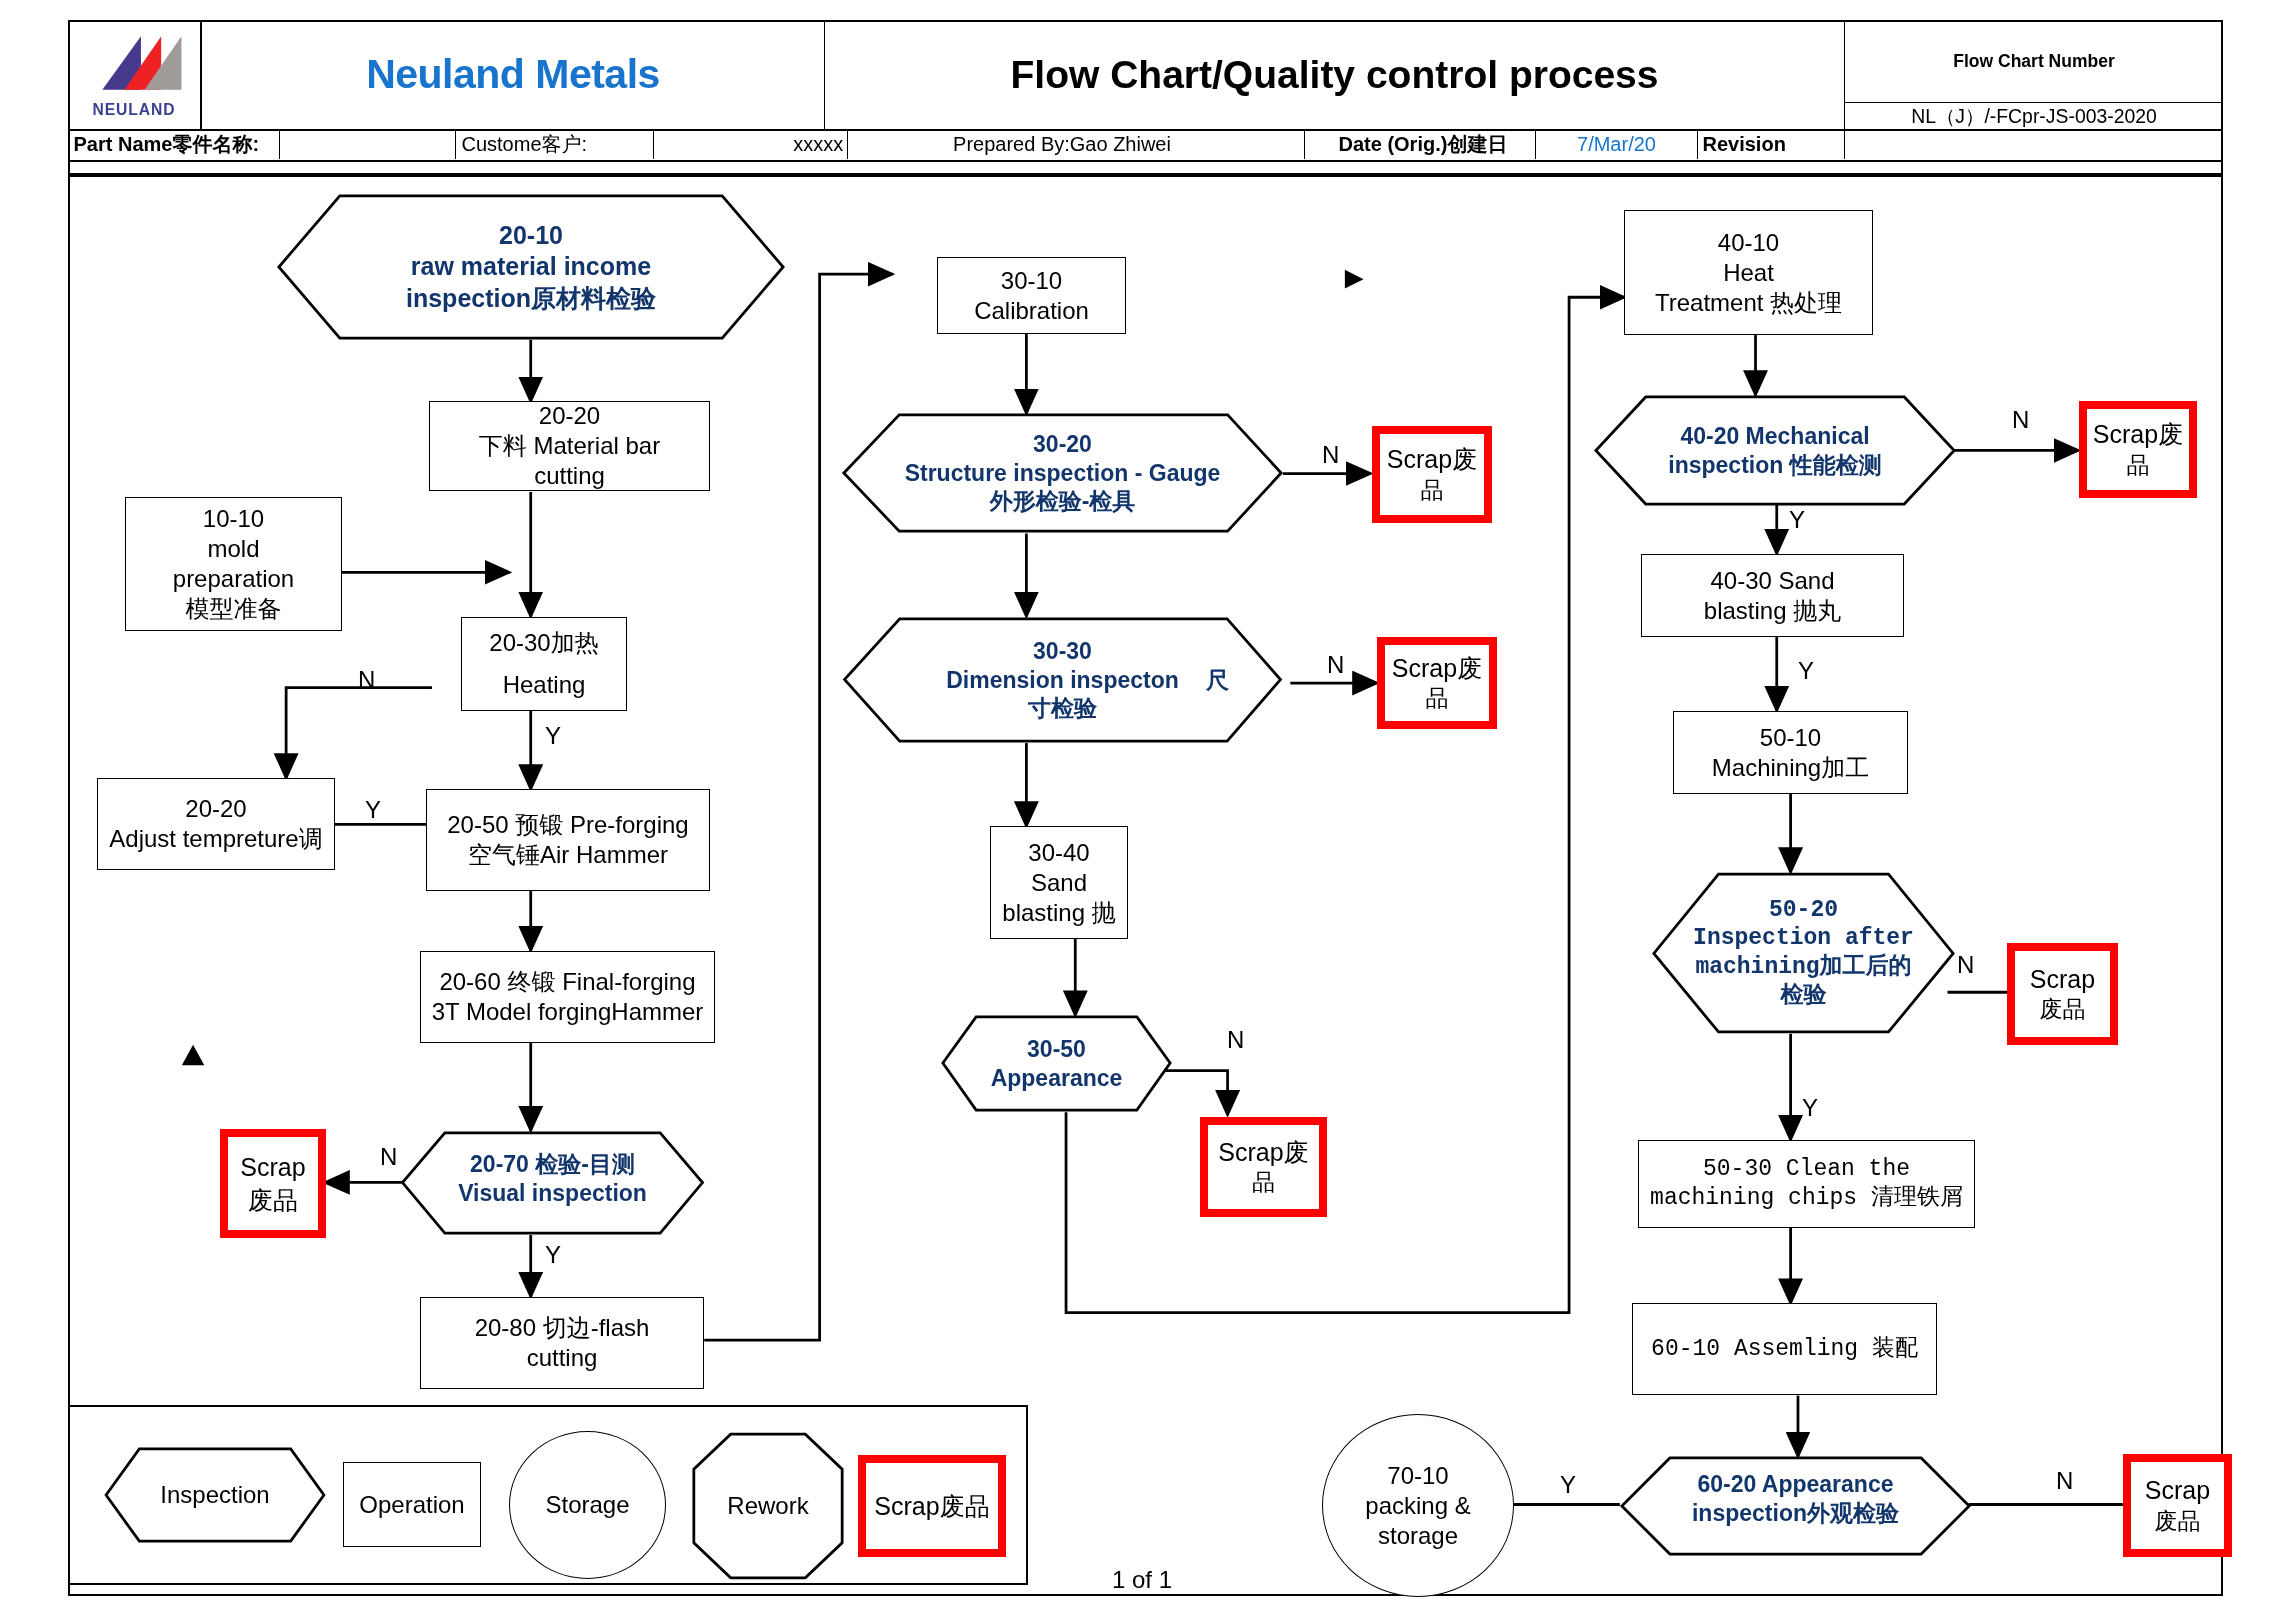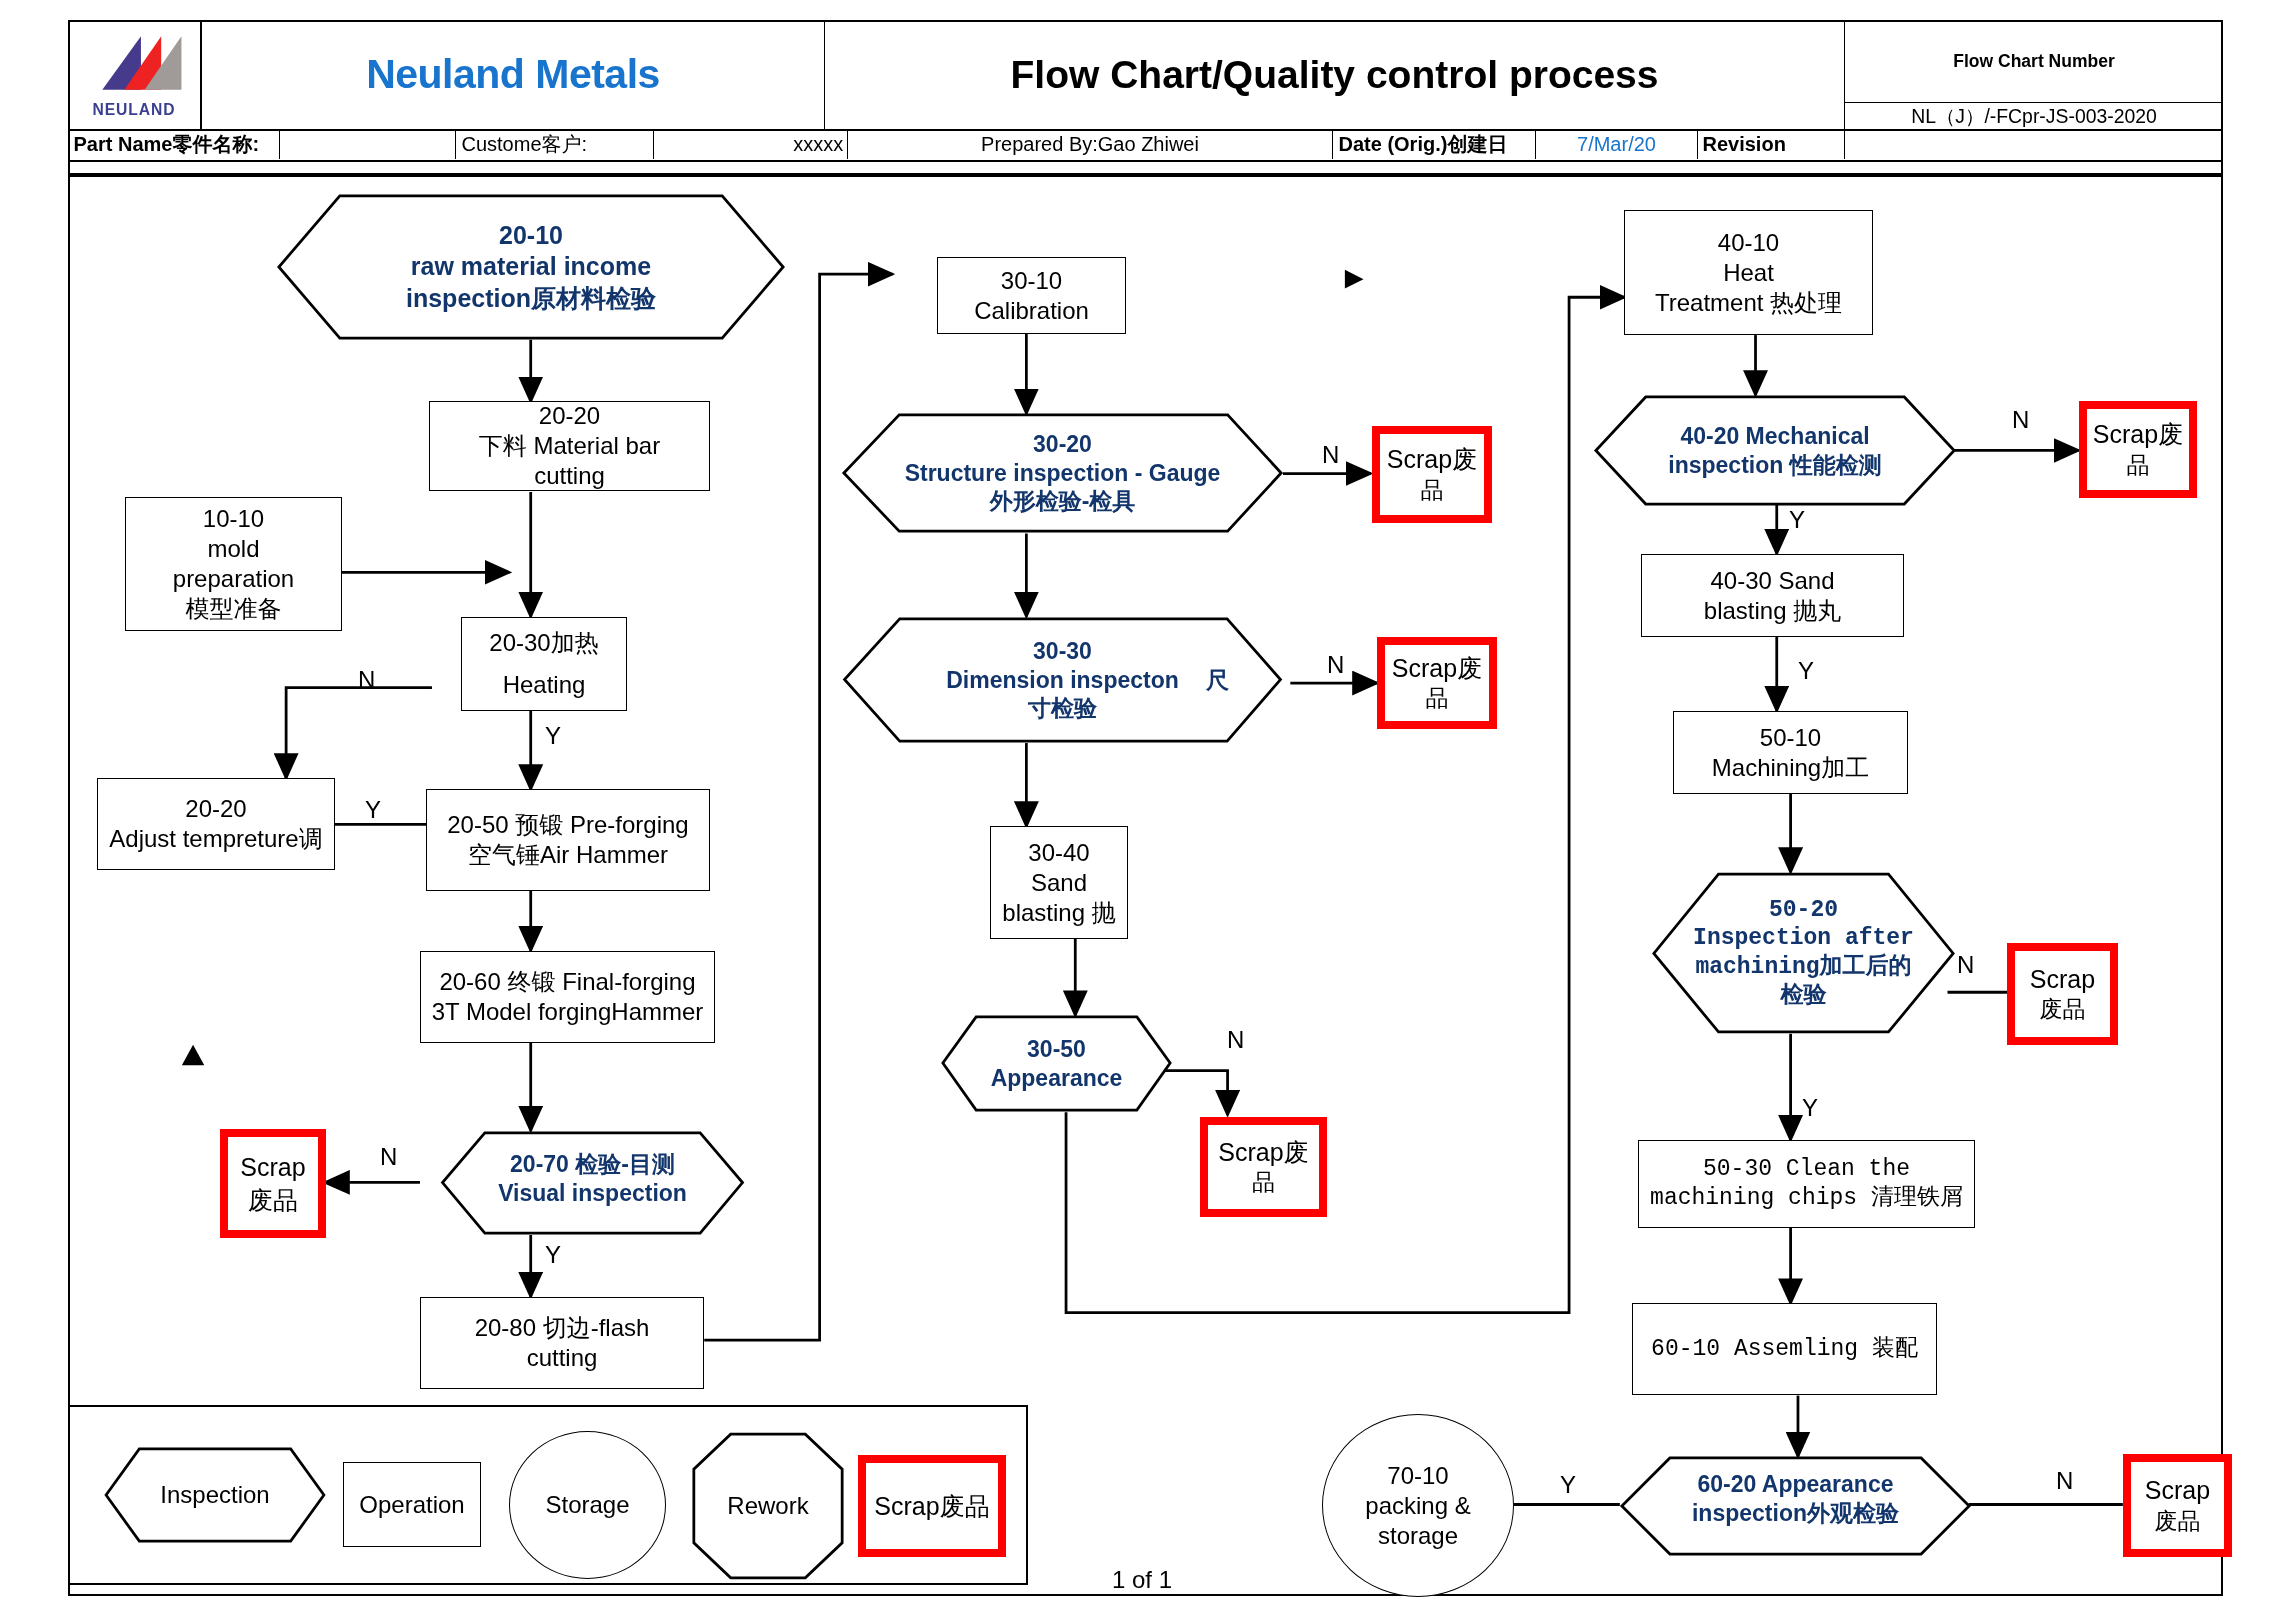--- a/index.html
+++ b/index.html
@@ -100,21 +100,21 @@
   </div>
   <div class="row2" style="left:281px;width:175px;">
     <span></span>
   </div>
   <div class="row2" style="left:456px;width:198px;padding-left:5.5px;">
     <span>Custome客户:</span>
   </div>
   <div class="row2" style="left:654px;width:194px;justify-content:flex-end;padding-right:3.7px;">
     <span>xxxxx</span>
   </div>
-  <div class="row2" style="left:848px;width:485px;justify-content:center;">
+  <div class="row2" style="left:820px;width:485px;justify-content:center;">
     <span>Prepared By:Gao Zhiwei</span>
   </div>
   <div class="row2" style="left:1333px;width:203px;padding-left:5.5px;">
     <span class="b">Date (Orig.)创建日</span>
   </div>
   <div class="row2" style="left:1536px;width:162px;justify-content:center;">
     <span style="color:#1874cd;">7/Mar/20</span>
   </div>
   <div class="row2" style="left:1697px;width:148px;padding-left:5.5px;">
     <span class="b">Revision</span>
@@ -241,21 +241,21 @@
     </div>
   </div>
 
   <div class="node rect txt" style="left:420px;top:951px;width:295px;height:92px;">
     <div>
       <div style="font-size:24px;">20-60 终锻 Final-forging</div>
       <div style="font-size:24px;">3T Model forgingHammer</div>
     </div>
   </div>
 
-  <div class="hexwrap" style="left:440px;top:1131px;width:305px;height:96px;">
+  <div class="hexwrap" style="left:400px;top:1131px;width:305px;height:96px;">
     <svg width="305" height="104" viewBox="0 0 330 113">
         <polygon points="48,2 282,2 328,56 282,111 48,111 2,56" fill="#fff" stroke="#000" stroke-width="3"></polygon>
       </svg>
     <div class="hextext">
       <div>
         <div class="blue" style="font-size:23px;">20-70 检验-目测</div>
         <div class="blue" style="font-size:23px;">Visual inspection</div>
       </div>
     </div>
   </div>

